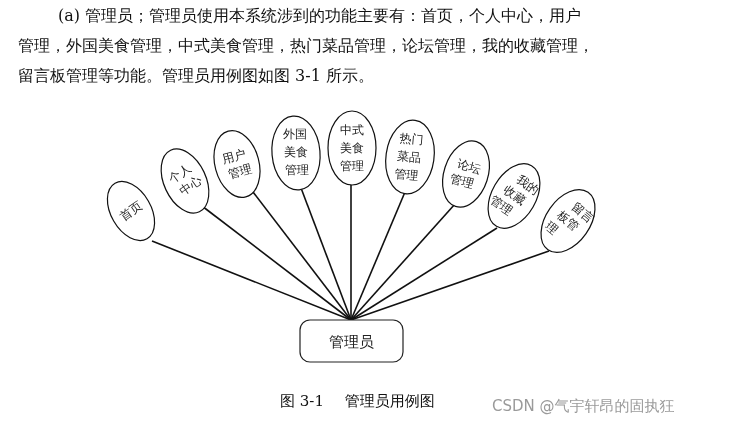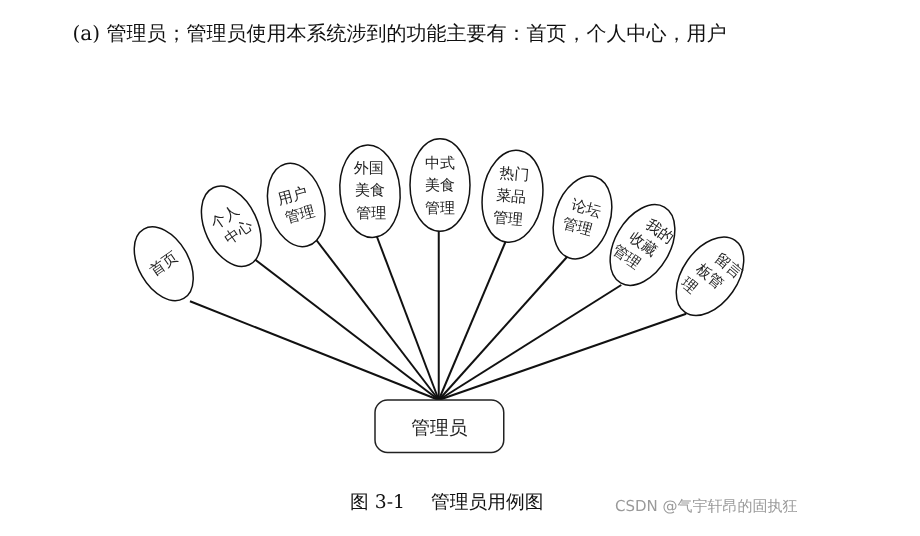--- a/index.html
+++ b/index.html
@@ -1,32 +1,34 @@
 <!DOCTYPE html>
 <html><head>
   <meta charset="utf-8">
   <style>
     html, body { margin:0; padding:0; background:#ffffff; }
     body { width:736px; height:429px; position:relative; overflow:hidden;
       font-family: "DejaVu Serif", "Liberation Serif", serif; color:#111; }
-    .para { position:absolute; left:18px; top:12px; width:700px; font-size:16px; line-height:30px; }
+    .para { position:absolute; left:18px; top:1px; width:700px; font-size:16px; line-height:30px; }
     .para .line { white-space:nowrap; display:block; }
     .para .l1 { padding-left:40px; }
     svg.diagram { position:absolute; left:0; top:0; }
     .caption { position:absolute; left:280px; top:392px; font-size:15px; white-space:nowrap; }
     .caption .num { margin-right:16px; }
-    .watermark { position:absolute; left:492px; top:397px; font-size:12px; color:#9a9a9a;
+    .watermark { position:absolute; left:492px; top:397px; font-size:15px; color:#9a9a9a;
       font-family: "DejaVu Sans", "Liberation Sans", sans-serif; white-space:nowrap; }
     .diagram text { font-family: "DejaVu Serif", "Liberation Serif", serif; font-size:12px; fill:#222; }
   </style>
 </head>
 <body>
 
 <div class="para">
   <span class="line l1">(a) 管理员；管理员使用本系统涉到的功能主要有：首页，个人中心，用户</span>
+  <span class="line">管理，外国美食管理，中式美食管理，热门菜品管理，论坛管理，我的收藏管理，</span>
+  <span class="line">留言板管理等功能。管理员用例图如图 3-1 所示。</span>
 </div>
 
 <svg class="diagram" width="736" height="429" viewBox="0 0 736 429">
   <g stroke="#111" stroke-width="1.6" fill="none">
     <line x1="351" y1="320" x2="152" y2="241"></line>
     <line x1="351" y1="320" x2="202" y2="206"></line>
     <line x1="351" y1="320" x2="250" y2="188"></line>
     <line x1="351" y1="320" x2="301" y2="188"></line>
     <line x1="351" y1="320" x2="351" y2="184"></line>
     <line x1="351" y1="320" x2="405" y2="192"></line>

